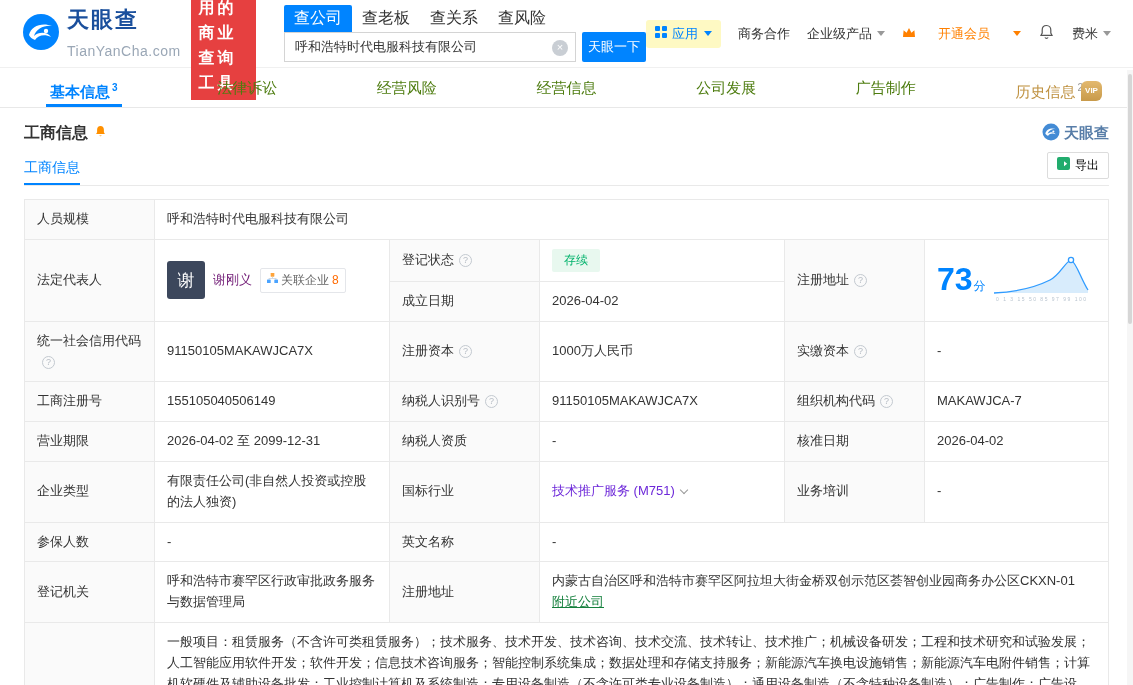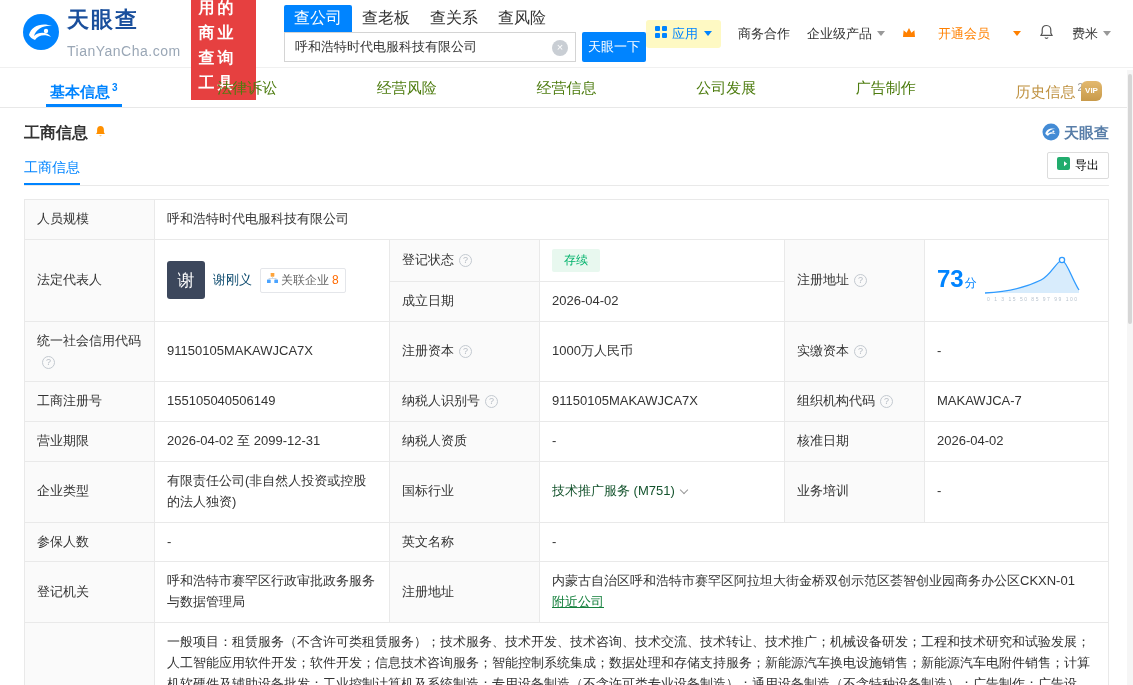--- a/index.html
+++ b/index.html
@@ -49,27 +49,27 @@
 .sub-tab.inactive{color:#999}
 .export-btn{margin-left:auto;display:flex;align-items:center;gap:5px;border:1px solid #dcdcdc;border-radius:2px;padding:4px 9px;font-size:12px;cursor:pointer;background:#fff;margin-bottom:5px}
 
 .info-table{width:calc(100% - 48px);margin:13px 24px 0;border-collapse:collapse;table-layout:fixed}
 .info-table td{border:1px solid #e9e9e9;padding:9px 12px;font-size:13px;line-height:1.6;vertical-align:middle;word-break:break-all}
 .info-table td.lbl{background:#fafafa;word-break:keep-all}
 .help{display:inline-block;width:13px;height:13px;border:1px solid #c3c9d0;border-radius:50%;color:#b6bcc4;font-size:9px;line-height:11px;text-align:center;margin-left:5px;vertical-align:1px;cursor:pointer}
 .status{display:inline-block;background:#e8f8ef;color:#00b26b;padding:2px 12px;border-radius:2px;font-size:12px}
 .rep{display:flex;align-items:center;gap:8px}
 .avatar{width:38px;height:38px;min-width:38px;background:#3c475c;color:#fff;font-size:17px;display:flex;align-items:center;justify-content:center;border-radius:3px;cursor:pointer}
-.rep-name{color:#0c4a6e;cursor:pointer;white-space:nowrap}
+.rep-name{color:#701a75;cursor:pointer;white-space:nowrap}
 .rel-badge{display:inline-flex;align-items:center;gap:3px;border:1px solid #e4e6ea;border-radius:2px;padding:2px 6px;font-size:12px;color:#666;cursor:pointer;white-space:nowrap}
 .rel-count{color:#ff6a00}
 .score-cell{display:flex;align-items:center;gap:6px}
-.score-num{font-size:24px;font-weight:bold;color:#0084ff;line-height:1}
+.score-num{font-size:32px;font-weight:bold;color:#0084ff;line-height:1}
 .score-unit{font-size:12px;color:#0084ff;margin-left:1px}
-.muted{color:#14532d}
+.muted{color:#6d28d9}
 .chev{display:inline-block;width:6px;height:6px;border-right:1px solid #999;border-bottom:1px solid #999;transform:rotate(45deg);margin-left:6px;vertical-align:2px;cursor:pointer}
 .addr-link{color:#15803d;text-decoration:underline;cursor:pointer;white-space:nowrap}
 .scope{line-height:1.8}
 
 .scrollbar{position:fixed;right:0;top:70px;bottom:0;width:6px;background:#f6f6f6}
 .scroll-thumb{position:absolute;top:4px;left:1px;width:4px;height:250px;border-radius:2px;background:#d6d6d6}
 </style>
 </head>
 <body>
 

